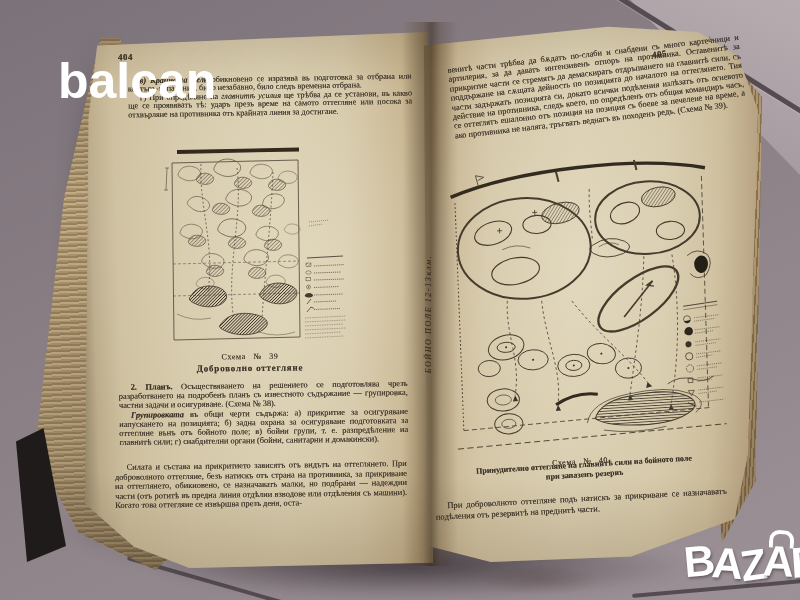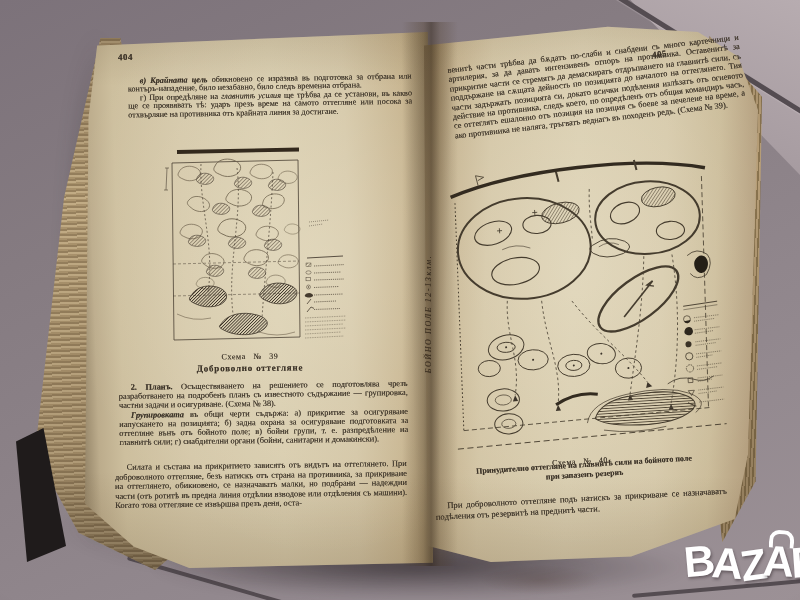--- a/index.html
+++ b/index.html
@@ -346,20 +346,21 @@
     <div>при запазенъ резервъ</div>
   </div>
 
   <div class="page-text" id="rp-para-bottom">
     <p class="indent">При доброволното оттегляне подъ натискъ за прикриване се назначаватъ подѣления отъ резервитѣ на преднитѣ части.</p>
   </div>
 
   <div class="gutter-shade"></div>
   <div class="vignette"></div>
 
+  <div class="watermark">balcan</div>
 
   <div class="bazar">
     <span class="bz1">B</span>
     <span class="bz2">A</span>
     <span class="bz3">Z</span>
     <span class="bz4"><i class="bag-handle"></i><span>A</span></span>
     <span class="bz5">R</span>
   </div>
 
 </div>

